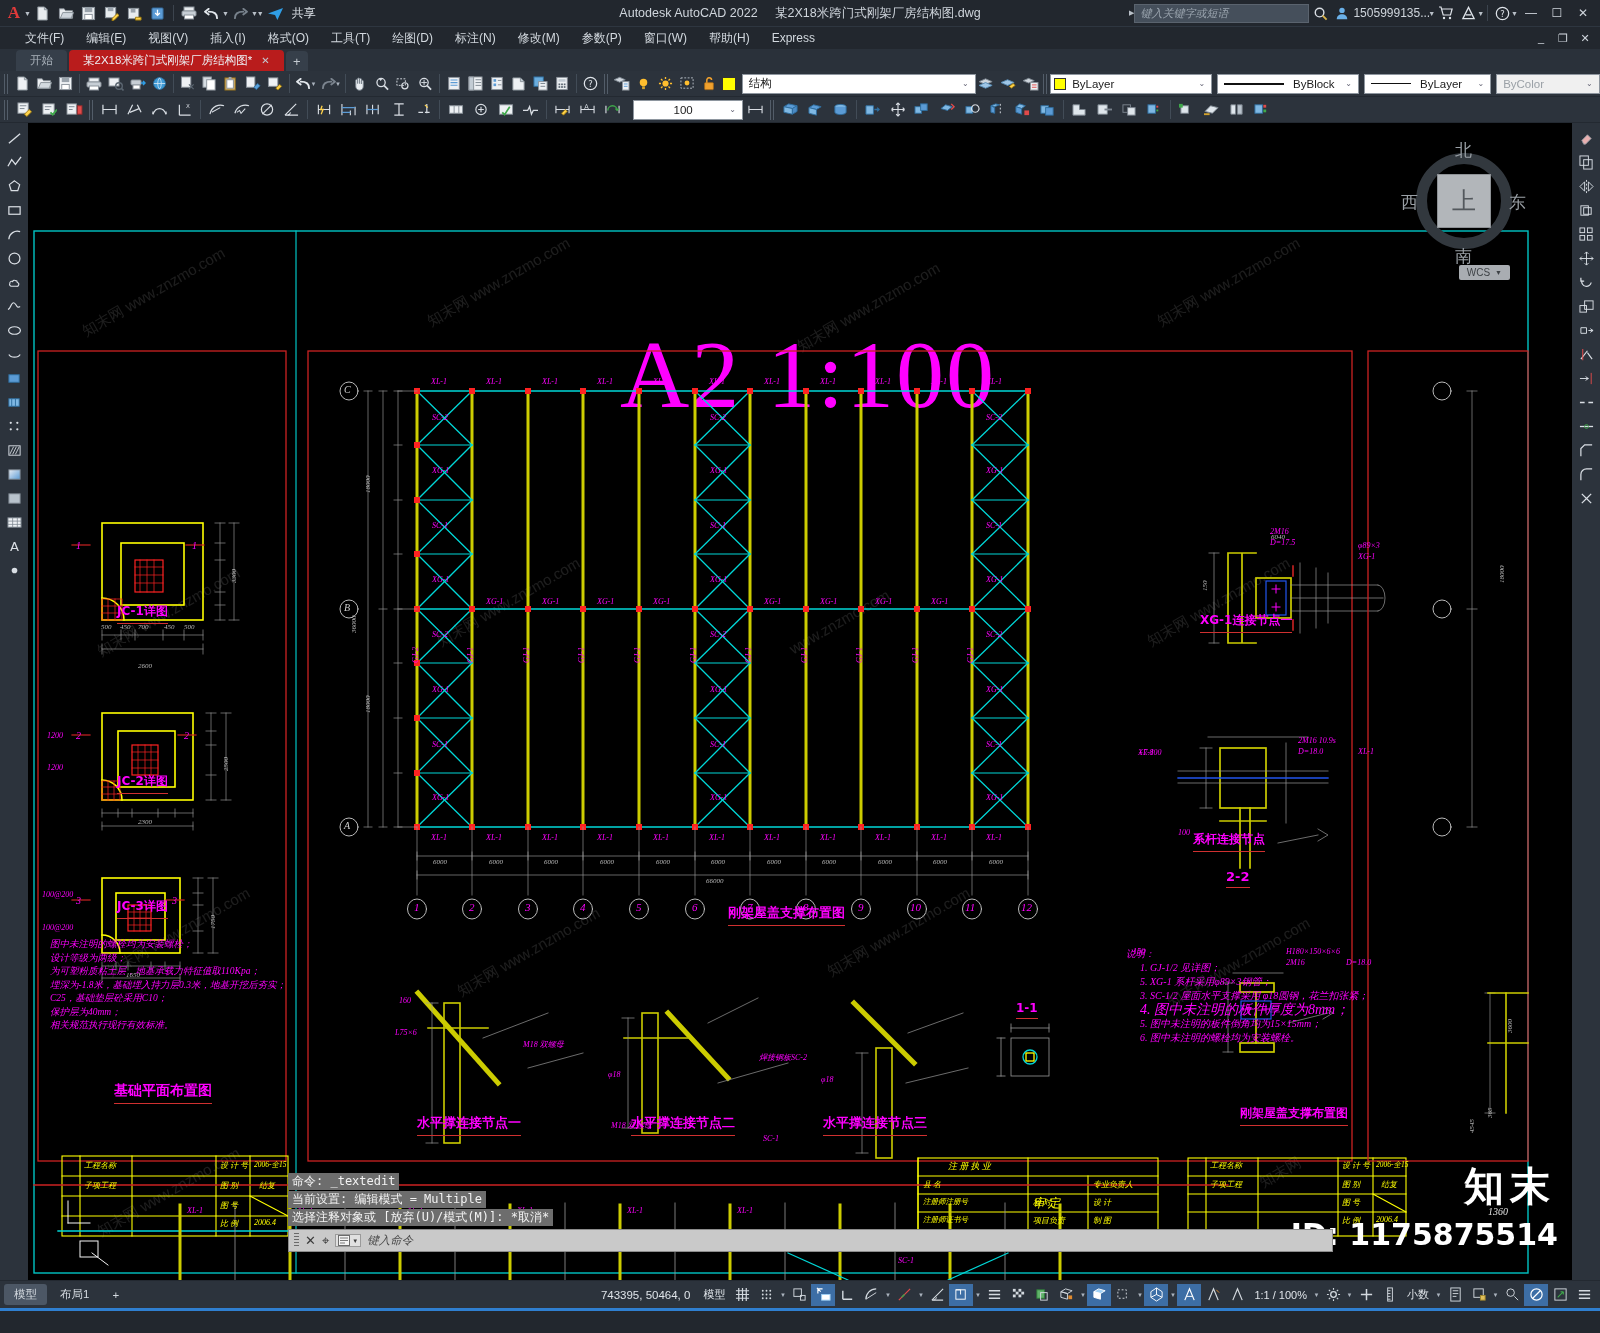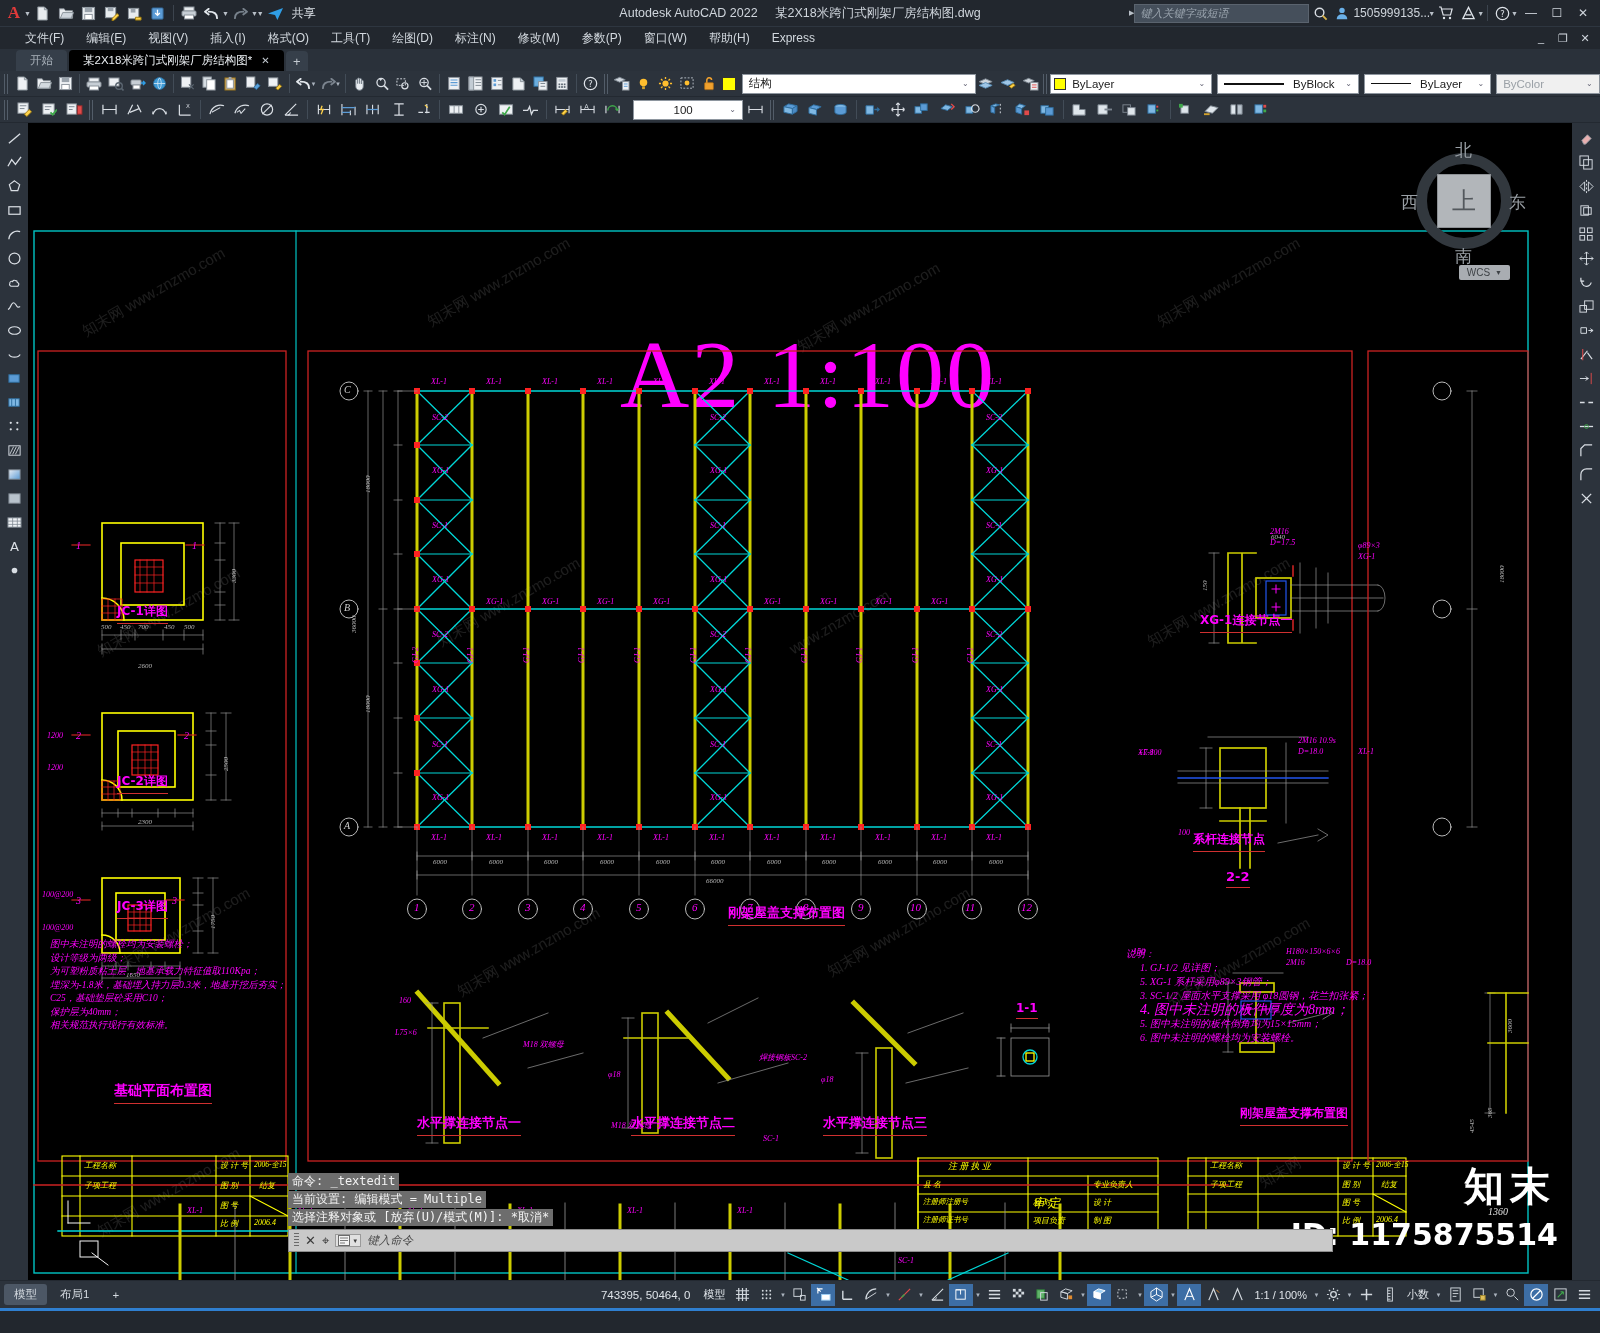--- a/index.html
+++ b/index.html
@@ -29,21 +29,21 @@
   .menubar{height:22px;background:#22272e;display:flex;align-items:center;padding-left:14px;
     position:relative;}
   .menubar .mi{color:#d2d8de;font-size:12px;padding:2px 11px;cursor:default;}
   .winctl2{position:absolute;right:4px;top:0;display:flex;align-items:center;height:22px;}
   .winctl2 span{width:22px;text-align:center;color:#cfd5dc;font-size:11px;}
 
   
   .tabbar{height:22px;background:#2a313a;display:flex;align-items:flex-end;padding-left:16px;}
   .tab{height:21px;display:flex;align-items:center;padding:0 14px;font-size:11.5px;
     color:#aab2bb;background:#363f4a;margin-right:2px;border-radius:4px 4px 0 0;}
-  .tab.active{background:#000000;color:#edf1f5;}
+  .tab.active{background:#b91c1c;color:#edf1f5;}
   .tab .x{margin-left:9px;font-size:10px;color:#c3cad1;}
   .tabplus{width:22px;height:20px;display:flex;align-items:center;justify-content:center;
     background:#363f4a;border-radius:4px 4px 0 0;color:#c3cad1;font-size:13px;}
 
   
   .toolrow{height:26px;background:#2c333c;display:flex;align-items:center;
     border-bottom:1px solid #232931;padding-left:2px;}
   .grip{width:6px;height:20px;margin:0 2px;
     background:repeating-linear-gradient(to right,#535d69 0 1px,transparent 1px 3px);}
   .ti{width:25px;height:23px;display:flex;align-items:center;justify-content:center;

